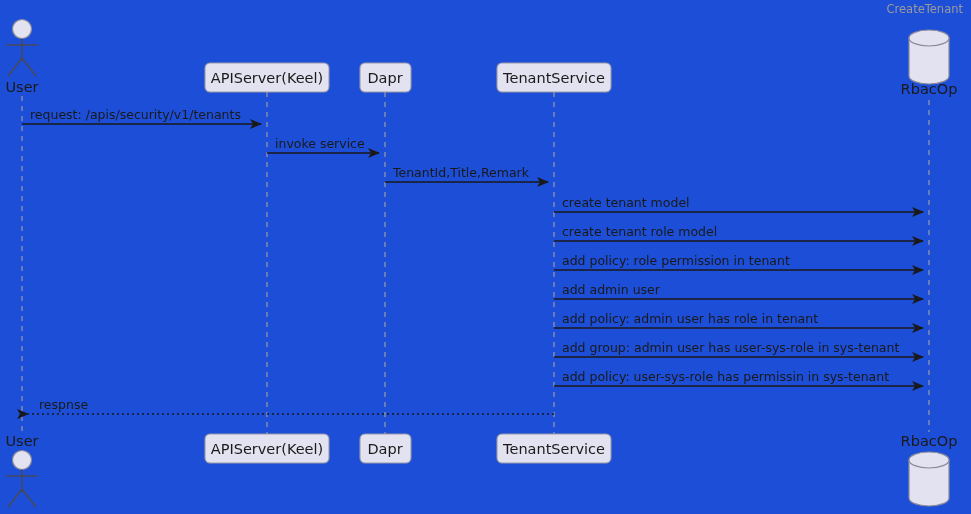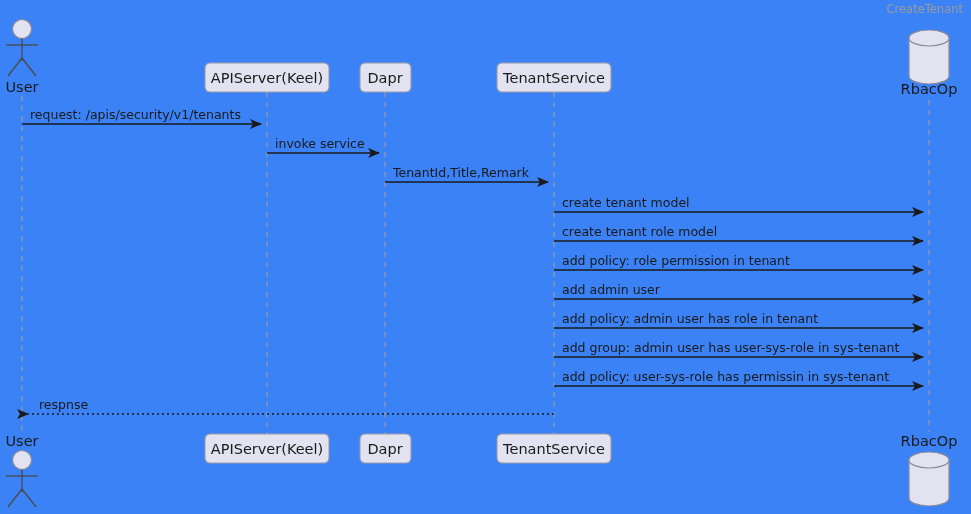--- a/index.html
+++ b/index.html
@@ -7,21 +7,21 @@
     padding: 0;
     background: #ffffff;
   }
   body {
     font-family: "DejaVu Sans", "Liberation Sans", sans-serif;
   }
   #diagram-root {
     position: relative;
     width: 971px;
     height: 514px;
-    background: #3b82f6;
+    background: #1d4ed8;
     overflow: hidden;
   }
   #uml-svg {
     position: absolute;
     top: 0;
     left: 0;
     width: 971px;
     height: 514px;
     display: block;
   }

